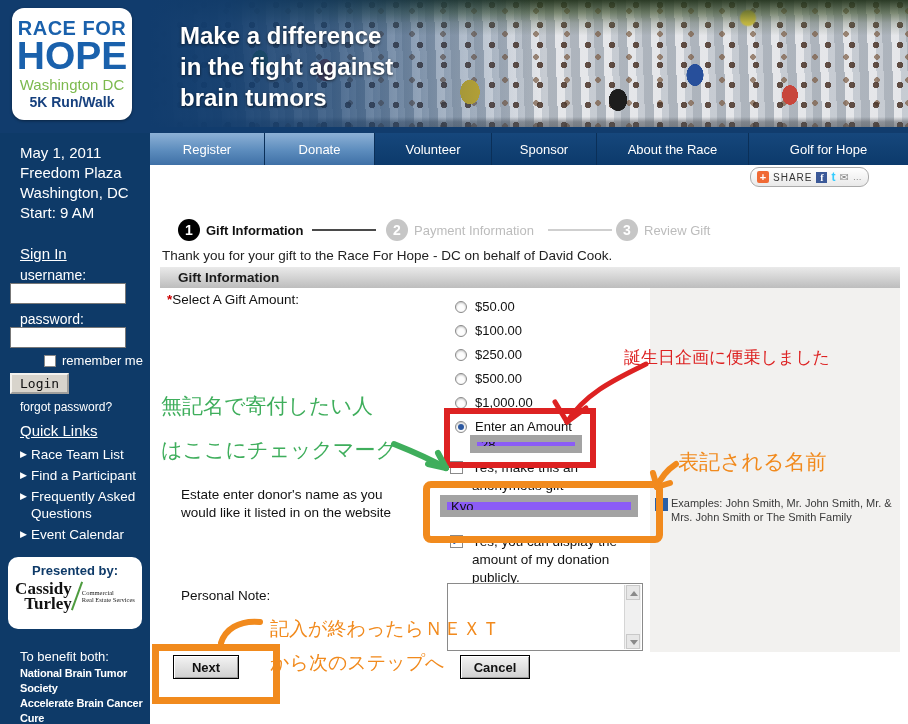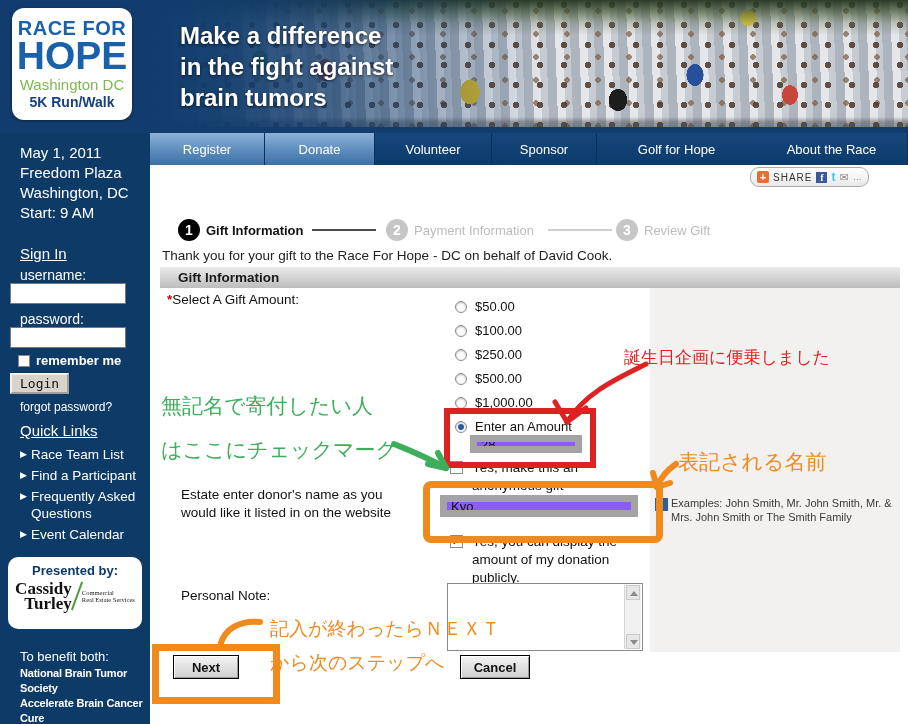--- a/index.html
+++ b/index.html
@@ -41,21 +41,21 @@
        background:linear-gradient(180deg,#16477c,#0c3a6b);border-right:1px solid #0a2f58;box-sizing:border-box;cursor:pointer;}
   .tab.active{background:linear-gradient(180deg,#8db1d6 0%,#5c8cbd 55%,#3f70a6 100%);}
 
   
   .sidebar{left:0;top:133px;width:150px;height:591px;background:#0e3a68;color:#fff;}
   .sb{position:absolute;left:20px;}
   .event-lines{top:10px;font-size:15px;line-height:20px;}
   .sb-link{text-decoration:underline;font-size:15px;cursor:pointer;}
   .sb-label{font-size:14px;}
   .sb-input{position:absolute;left:10px;width:110px;height:17px;background:#fff;border:1px solid #777;}
-  .remember{top:220px;left:18px;font-size:13px;display:flex;align-items:center;gap:6px;font-weight:bold;}
+  .remember{top:220px;left:44px;font-size:13px;display:flex;align-items:center;gap:6px;}
   .cb{width:12px;height:12px;background:#fff;border:1px solid #888;display:inline-block;box-sizing:border-box;}
   .login-btn{position:absolute;left:10px;top:240px;font-family:"DejaVu Sans Mono",monospace;font-size:13px;
              background:#d8d4cc;border:2px outset #f4f2ee;padding:1px 8px;color:#111;cursor:pointer;}
   .forgot{top:267px;font-size:12px;cursor:pointer;}
   .ql-title{top:289px;}
   .ql-item{font-size:13.5px;line-height:17px;display:flex;gap:4px;cursor:pointer;}
   .ql-arrow{font-size:9px;line-height:17px;}
   .presented{position:absolute;left:8px;top:424px;width:134px;height:72px;background:#fff;border-radius:10px;
              color:#0e3a68;text-align:center;box-sizing:border-box;padding-top:6px;}
   .presented-title{font-size:13px;font-weight:bold;}
@@ -149,22 +149,22 @@
       <div>in the fight against</div>
       <div>brain tumors</div>
     </div>
   </div>
 
   <div class="abs nav">
     <div class="tab active" style="width:115px">Register</div>
     <div class="tab active" style="width:110px">Donate</div>
     <div class="tab" style="width:117px">Volunteer</div>
     <div class="tab" style="width:105px">Sponsor</div>
+    <div class="tab" style="width:152px">About the Race</div>
     <div class="tab" style="width:159px;border-right:none">Golf for Hope</div>
-    <div class="tab" style="width:152px">About the Race</div>
   </div>
 
   <div class="abs sidebar">
     <div class="sb event-lines">
       <div>May 1, 2011</div>
       <div>Freedom Plaza</div>
       <div>Washington, DC</div>
       <div>Start: 9 AM</div>
     </div>
     <div class="sb sb-link" style="top:112px">Sign In</div>

